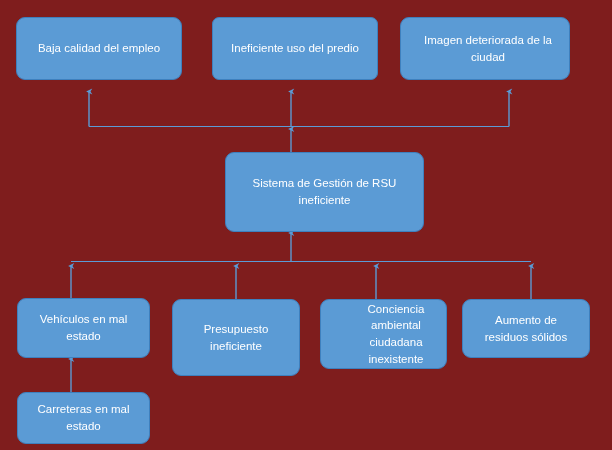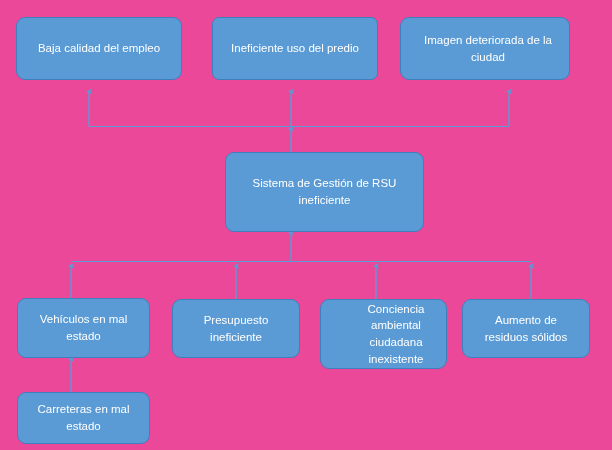--- a/index.html
+++ b/index.html
@@ -4,21 +4,21 @@
 <style>
   html, body {
     margin: 0;
     padding: 0;
     background: #ffffff;
   }
   #canvas {
     position: relative;
     width: 612px;
     height: 450px;
-    background: #ec4899;
+    background: #7f1d1d;
     overflow: hidden;
     font-family: "Liberation Sans", sans-serif;
   }
   #connectors {
     position: absolute;
     left: 0;
     top: 0;
     width: 612px;
     height: 450px;
     pointer-events: none;
@@ -94,21 +94,21 @@
   </div>
 
   <div class="node" style="left:204px; top:152px; width:199px; height:80px;margin-left:21px;">
     <span class="node-label">Sistema de Gestión de RSU ineficiente</span>
   </div>
 
   <div class="node" style="left:17px; top:298px; width:133px; height:60px;">
     <span class="node-label">Vehículos en mal estado</span>
   </div>
 
-  <div class="node" style="left:172px; top:299px; width:128px; height:59px;">
+  <div class="node" style="left:172px; top:299px; width:128px; height:77px;">
     <span class="node-label">Presupuesto ineficiente</span>
   </div>
 
   <div class="node" style="left:320px; top:299px; width:127px; height:70px;padding-left:34px;">
     <span class="node-label">Conciencia ambiental ciudadana inexistente</span>
   </div>
 
   <div class="node" style="left:462px; top:299px; width:128px; height:59px;">
     <span class="node-label">Aumento de residuos sólidos</span>
   </div>

